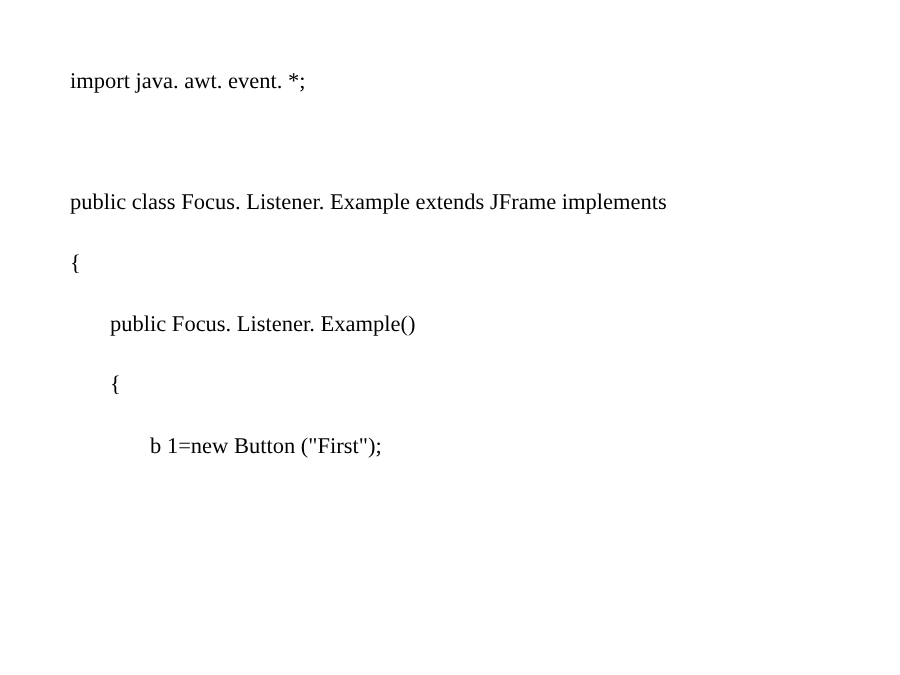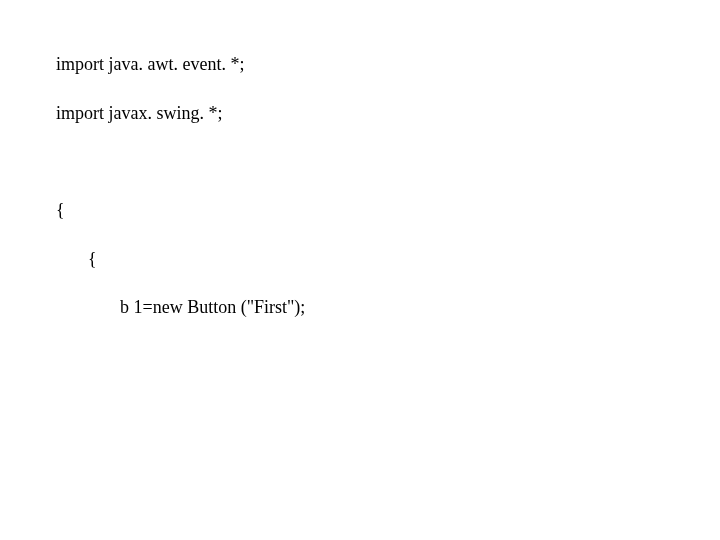--- a/index.html
+++ b/index.html
@@ -21,23 +21,24 @@
       display: block;
     }
     .indent1 { padding-left: 32px; }
     .indent2 { padding-left: 64px; }
   </style>
 </head>
 <body>
 
 <div class="code-block">
 <span class="line">import java. awt. event. *;</span>
-<span class="line">import javax. swing. *;</span>
 <span class="line"> </span>
+<span class="line">public class Focus. Listener. Example extends JFrame implements</span>
 <span class="line">{</span>
+<span class="line indent1">public Focus. Listener. Example()</span>
 <span class="line indent1">{</span>
 <span class="line indent2">b 1=new Button ("First");</span>
 
 
 
 
 
 
 
 

